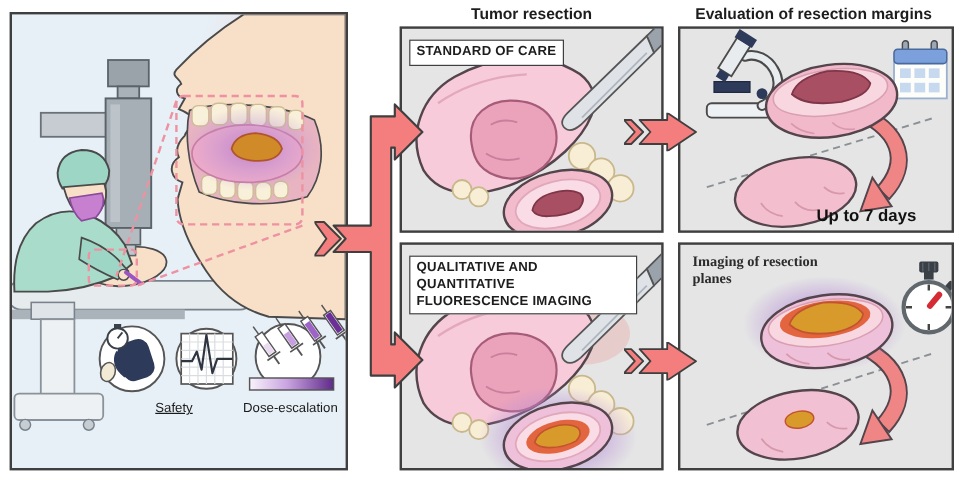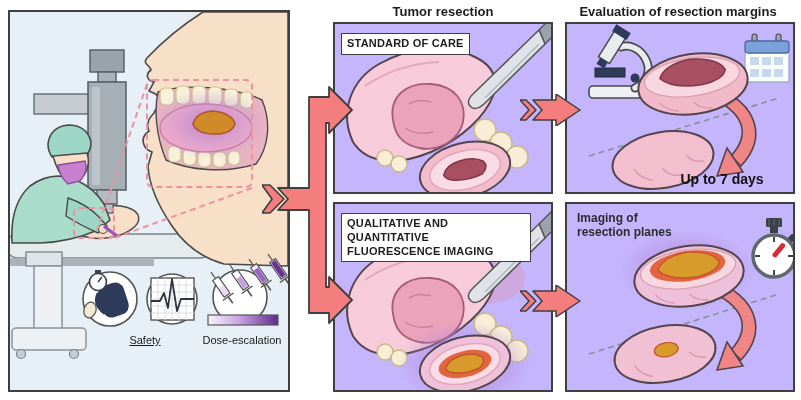--- a/index.html
+++ b/index.html
@@ -1,25 +1,25 @@
 <!DOCTYPE html>
 <html><head>
 <meta charset="utf-8">
 <style>
   html,body{margin:0;padding:0;background:#fff;}
   .fig{position:relative;width:801px;height:400px;background:#ffffff;
        font-family:"Liberation Sans",sans-serif;overflow:hidden;}
   .panel{position:absolute;border:2px solid #3f3f3f;box-sizing:border-box;}
-  .panel.cream{background:#c4b5fd;}
+  .panel.cream{background:#e5e5e5;}
   #left-panel{left:8px;top:10px;width:282px;height:382px;
       background:radial-gradient(150px 170px at 93% 16%, rgba(246,195,205,.85), rgba(246,195,205,0) 72%), #e7f0f7;}
   #mid-top{left:333px;top:22px;width:220px;height:172px;}
   #mid-bot{left:333px;top:202px;width:220px;height:190px;}
   #right-top{left:565px;top:22px;width:230px;height:172px;}
-  #right-bot{left:565px;top:202px;width:230px;height:190px;}
+  #right-bot{left:565px;top:202px;width:230px;height:190px;font-family:Liberation Serif, serif;}
   .col-title{position:absolute;top:4px;font-size:13px;font-weight:bold;color:#1d1d1d;text-align:center;}
   #title-resection{left:333px;width:220px;}
   #title-eval{left:555px;width:246px;}
   .tagbox{position:absolute;background:#ffffff;border:1.5px solid #3f3f3f;
       font-size:11px;font-weight:bold;color:#1d1d1d;padding:3px 5px;line-height:1.25;letter-spacing:.2px;}
   #soc-box{left:6px;top:9px;}
   #fluor-box{left:6px;top:9px;width:178px;}
   .outcome{position:absolute;left:0;width:100%;text-align:center;
       font-size:14px;font-weight:bold;color:#111;padding-left:42px;}
   #soc-outcome{bottom:5px;}

